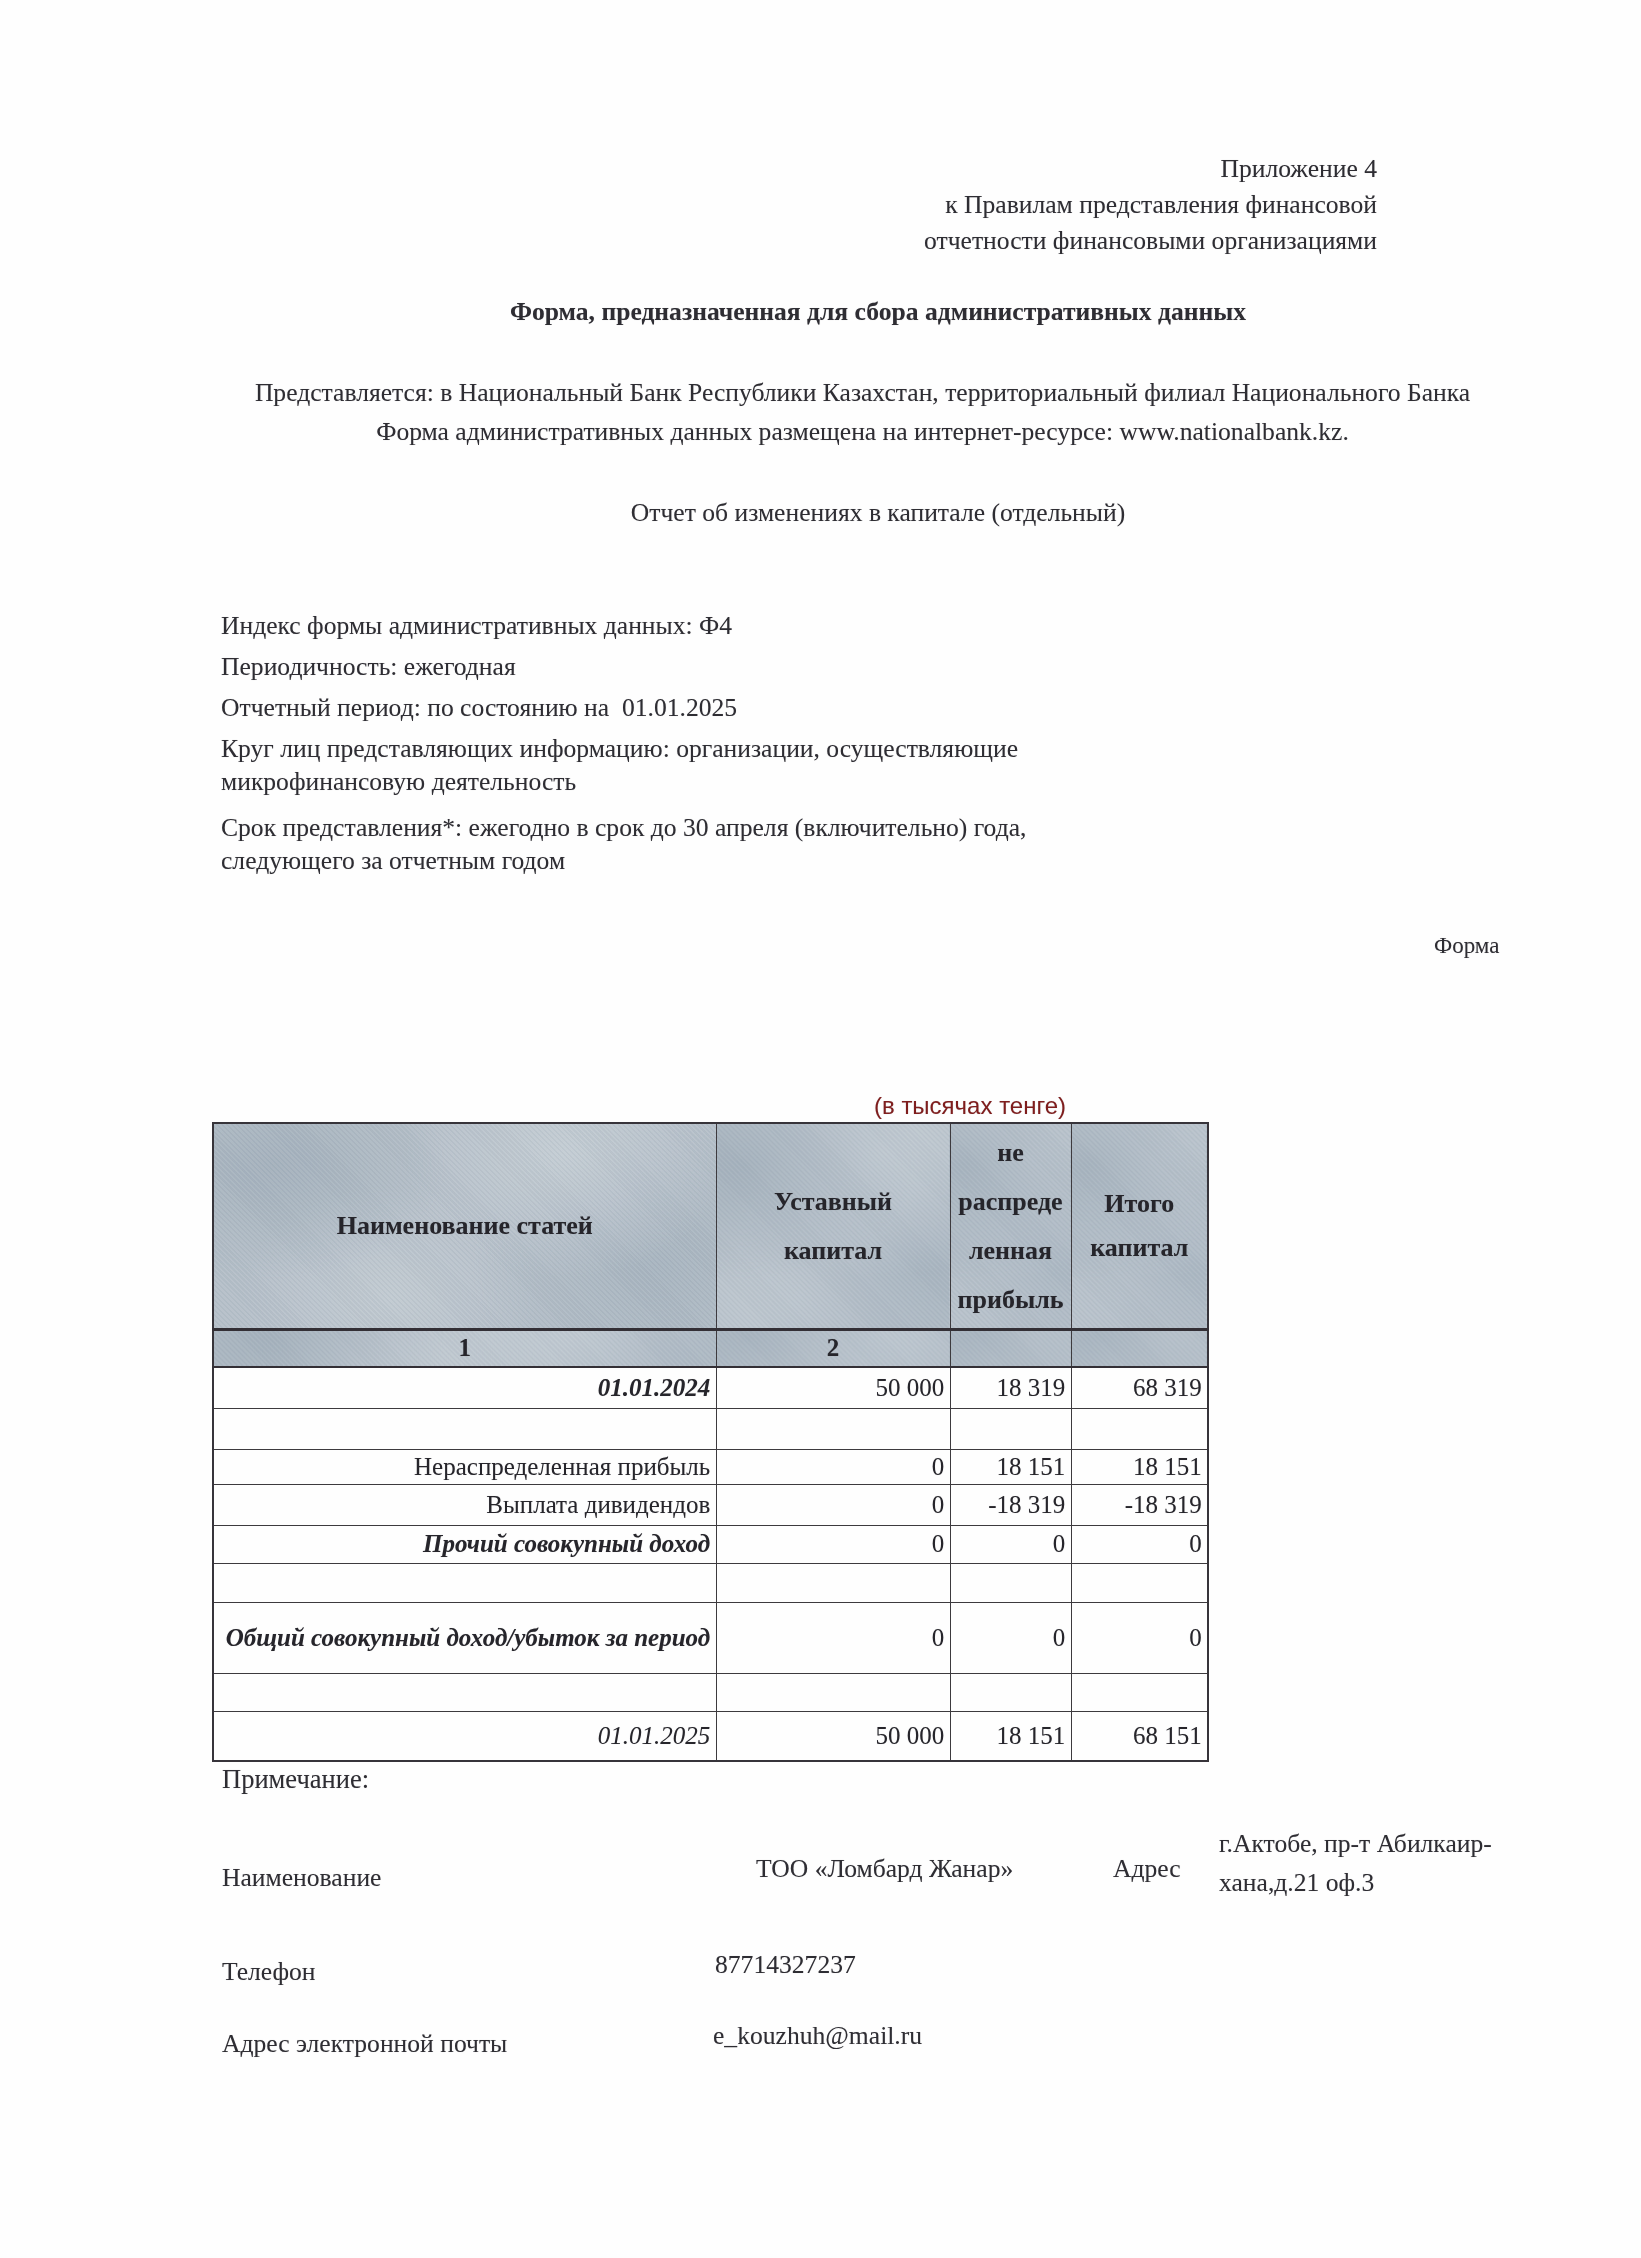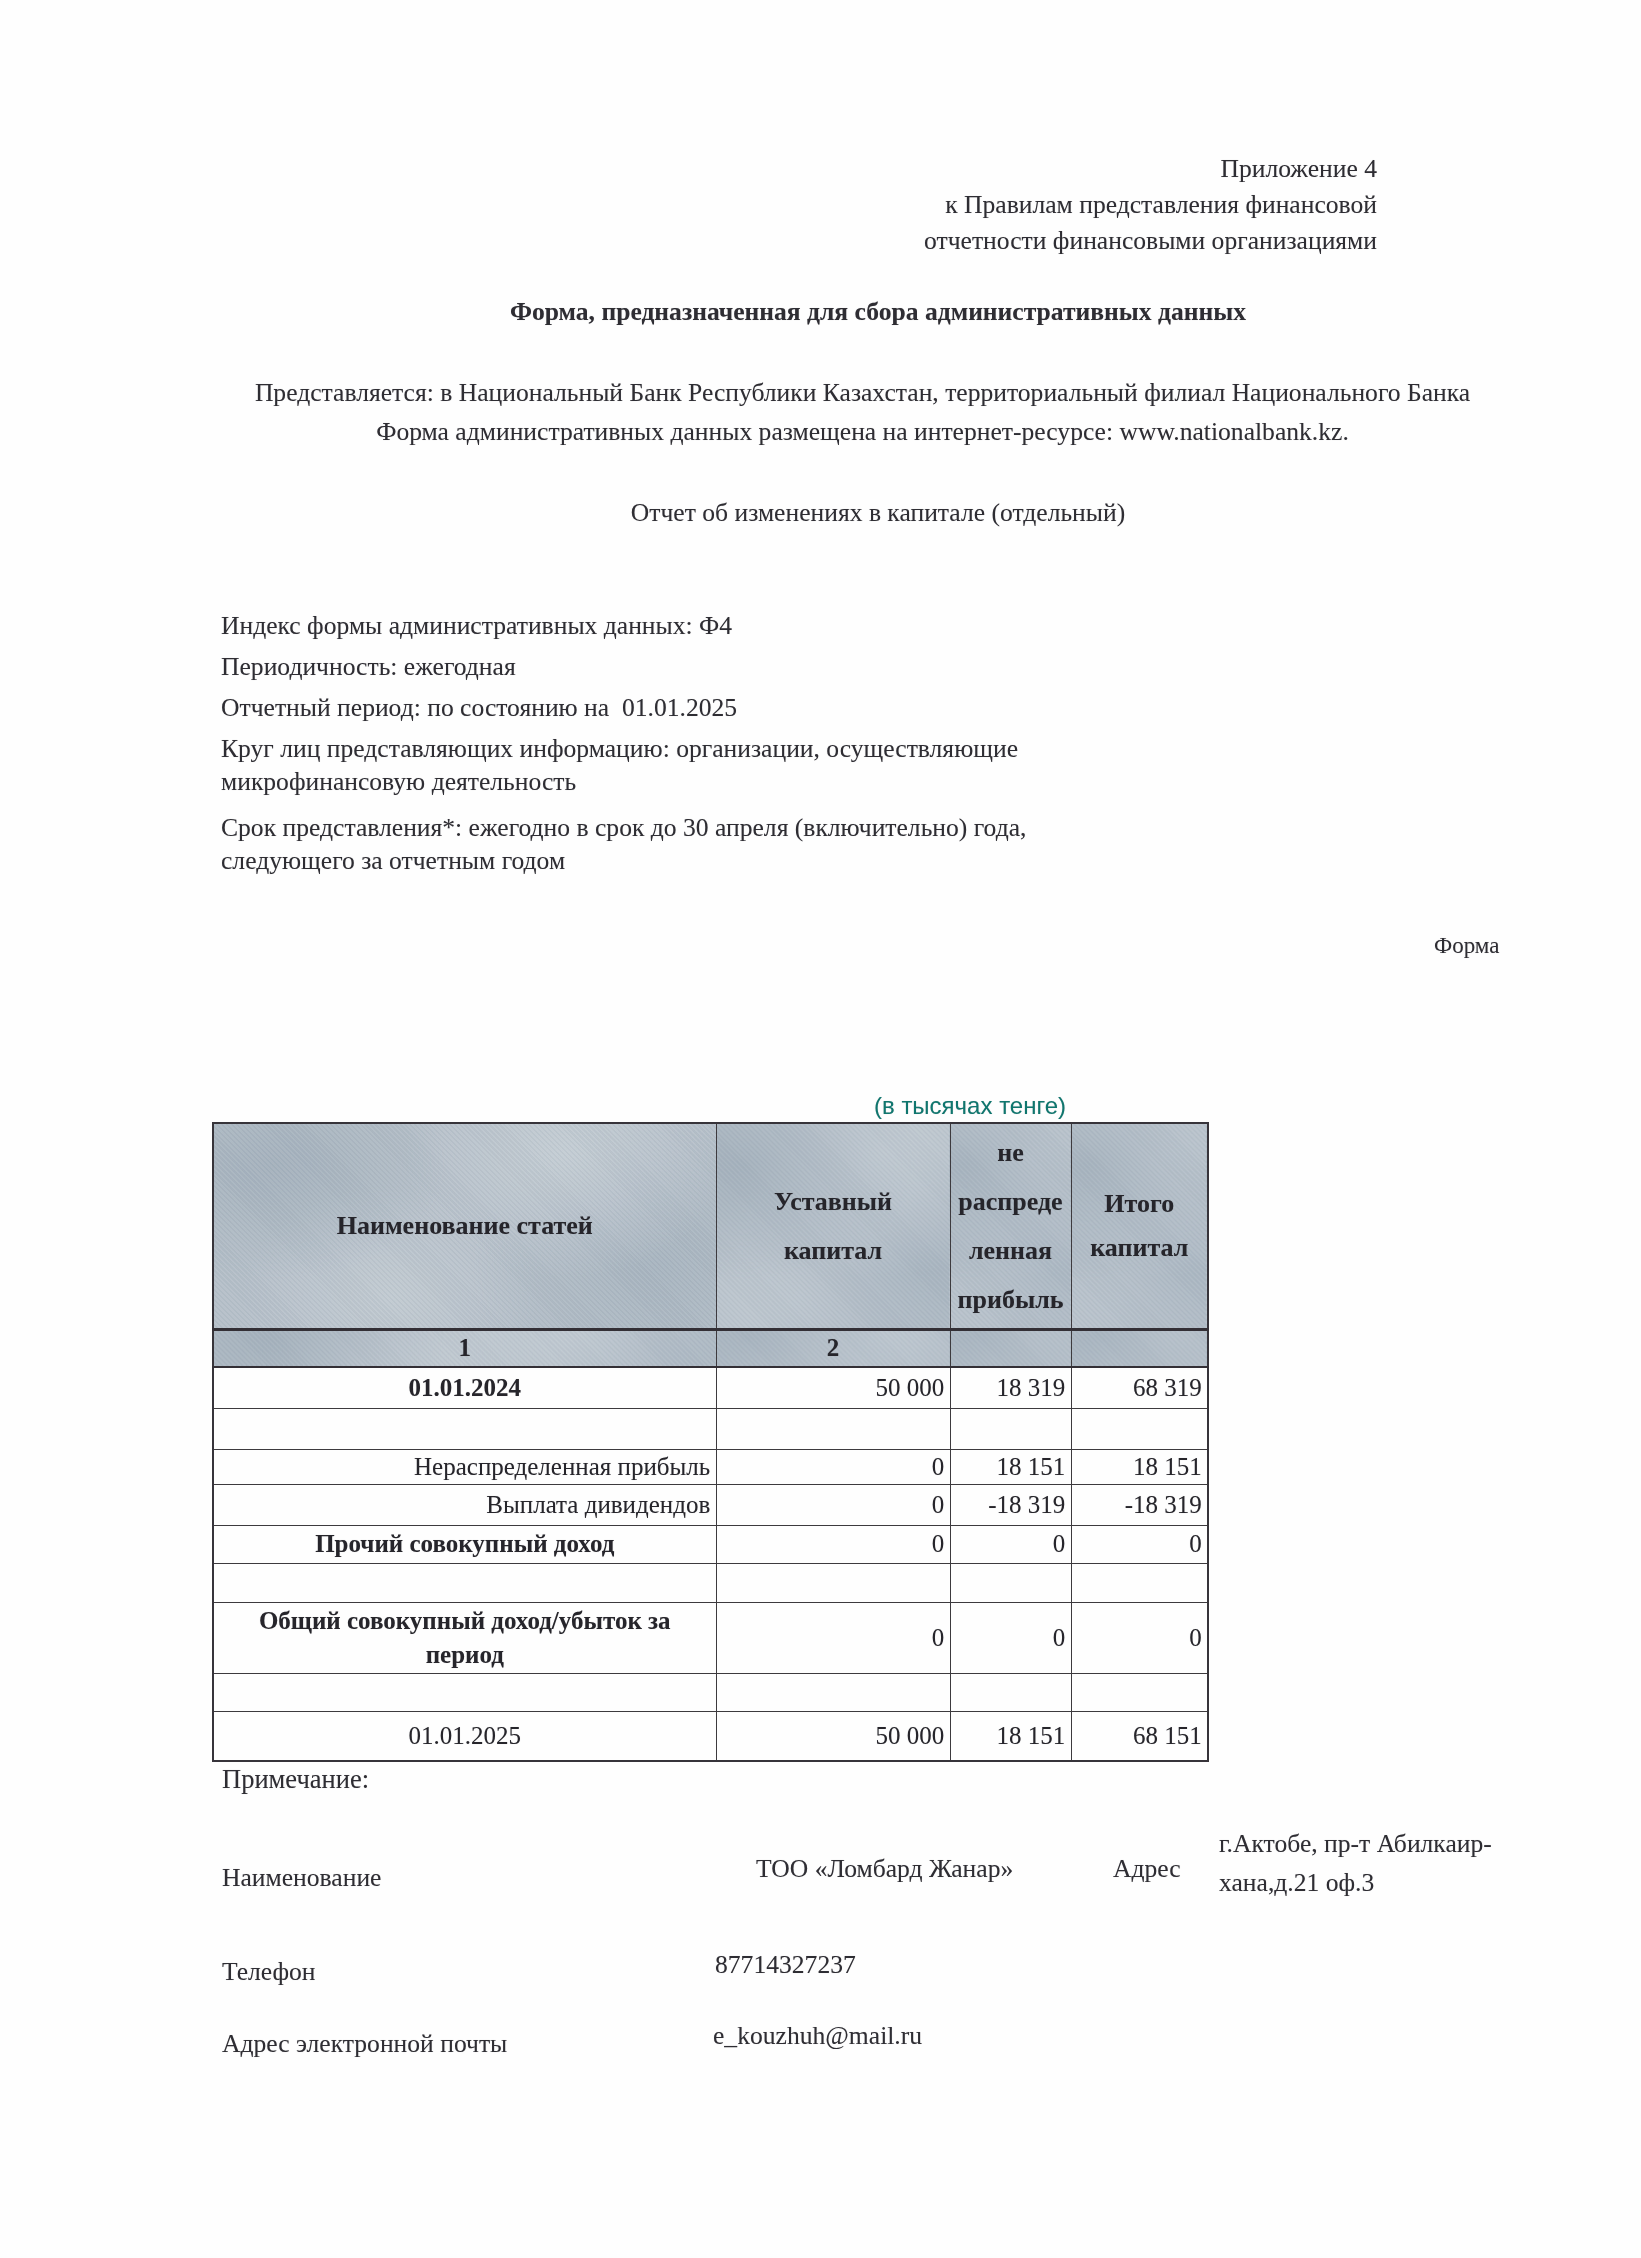--- a/index.html
+++ b/index.html
@@ -24,21 +24,21 @@
 
   .meta { position:absolute; top:609px; left:221px; width:940px; line-height:33px; }
   .meta p { margin:0 0 8px 0; }
   .meta p.gap { margin-top:13.2px; }
   .prewrap { white-space:pre-wrap; }
 
   .form-label { position:absolute; top:933px; left:1434px; font-size:23px; }
 
   .units {
     position:absolute; top:1092px; left:851px; width:238px; text-align:center;
-    font-family:"Liberation Sans","DejaVu Sans",sans-serif; font-size:24px; color:#0f766e;
+    font-family:"Liberation Sans","DejaVu Sans",sans-serif; font-size:24px; color:#7f1d1d;
   }
 
   
   table.capital {
     position:absolute; top:1122px; left:212px; width:994px;
     border-collapse:collapse; table-layout:fixed;
     font-size:25px; color:#26252b;
     border:2.6px solid #37343a;
   }
   table.capital td {
@@ -55,21 +55,21 @@
       radial-gradient(265px 176px at 12% 20%, rgba(147,162,176,.50), rgba(147,162,176,0) 65%),
       radial-gradient(229px 176px at 70% 15%, rgba(208,215,221,.55), rgba(208,215,221,0) 70%),
       radial-gradient(265px 212px at 88% 70%, rgba(152,167,181,.45), rgba(152,167,181,0) 70%),
       radial-gradient(212px 159px at 35% 85%, rgba(205,212,218,.50), rgba(205,212,218,0) 70%),
       #b5bfc8;
   }
   .hdr-col2 { line-height:49px; }
   .hdr-col3 { line-height:49px; padding:0 3.5px !important; }
   .hdr-col3 .narrow { display:inline-block; width:112px; }
   .hdr-col4 { line-height:44px; }
-  .ta-l { text-align:center; }  .ta-c { text-align:right; }  .ta-r { text-align:right; }
+  .ta-l { text-align:right;font-style:italic; }  .ta-c { text-align:right; }  .ta-r { text-align:right; }
   .bold { font-weight:700; }
   td.name { padding-left:7px; line-height:34px; }
   td.num  { white-space:nowrap; }
 
   .note { position:absolute; top:1764px; left:222px; font-size:26.5px; }
 
   
   .c-name-label  { position:absolute; top:1863px; left:222px; }
   .c-name-value  { position:absolute; top:1854px; left:756px; }
   .c-addr-label  { position:absolute; top:1854px; left:1113px; }

